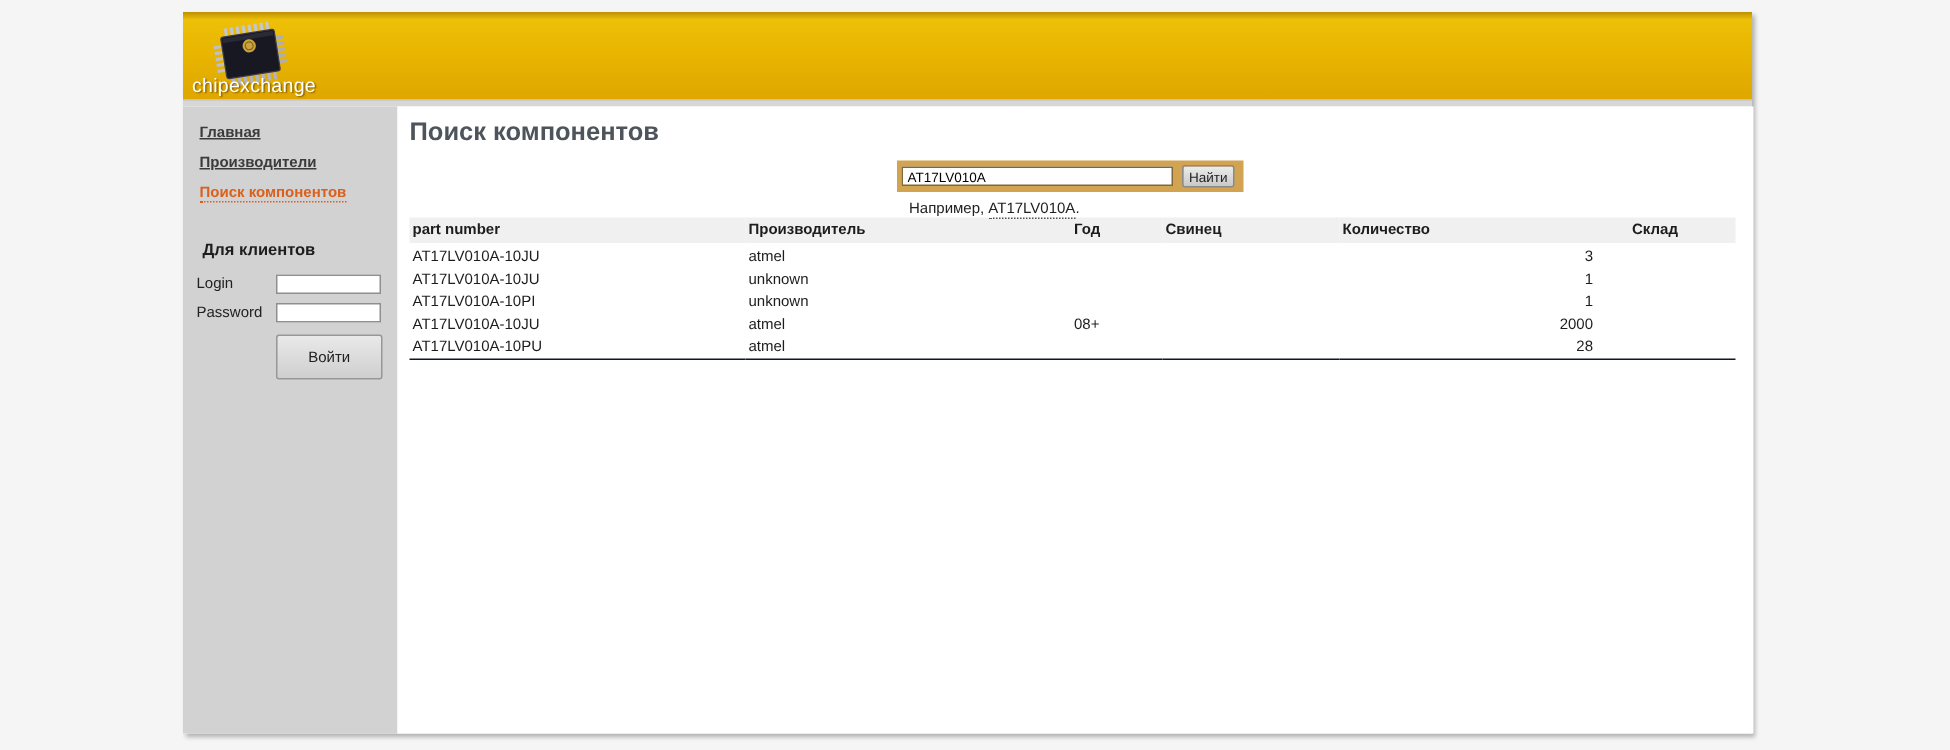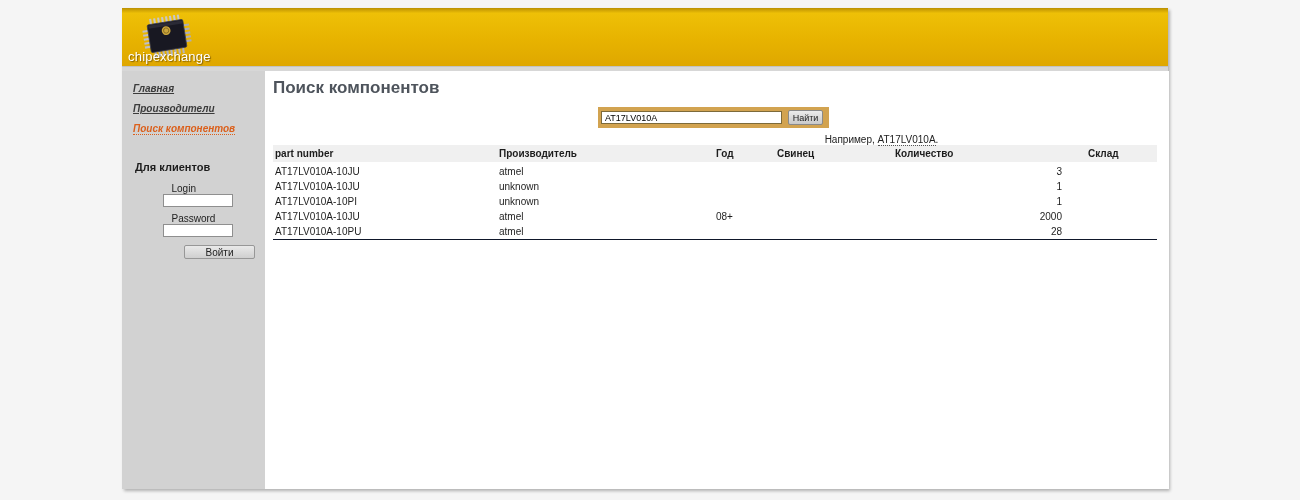--- a/index.html
+++ b/index.html
@@ -12,38 +12,38 @@
   .chip-logo { position:absolute; left:12px; top:4px; width:66px; height:48px; cursor:pointer; }
   .brand { position:absolute; left:6px; bottom:2px; color:#fff; font-size:13px; font-weight:normal;
            text-shadow:1px 1px 1px rgba(60,40,0,.55); letter-spacing:.2px; }
   .strip { height:5px; background:#d7d7d7; border-top:1px solid #c2c2c2; }
   
   .cols { display:flex; min-height:418px; }
   .sidebar { width:143px; background:#d2d2d2; padding:12px 0 0 7px; flex:none; }
   .content { flex:1; background:#fff; padding:5px 12px 0 8px; }
   
   .nav a { display:block; font-size:10px; font-weight:bold; color:#3b3b3b; text-decoration:underline;
-           margin:0 0 9px 4px; cursor:pointer;font-style:italic; }
+           margin:0 0 9px 4px; cursor:pointer; }
   .nav a.active { color:#db601c; text-decoration:none; border-bottom:1px dotted #db601c; width:max-content; }
   .clients-h { font-size:11px; font-weight:bold; color:#1d1d1d; margin:26px 0 10px 6px; }
-  .frm-row { display:flex; align-items:center; margin:0 0 6px 2px;flex-direction:column; }
+  .frm-row { display:flex; align-items:center; margin:0 0 6px 2px; }
   .frm-row label { width:53px; font-size:10px; color:#222; }
   .frm-row input { width:70px; height:13px; border:1px solid #8f8f8f; background:#fff; font-size:9px; padding:0 2px; }
-  .login-btn { display:block; margin:8px 0 0 55px; width:71px; height:14px; font-size:10px; color:#222;
+  .login-btn { display:block; margin:8px 0 0 55px; width:71px; height:30px; font-size:10px; color:#222;
                background:linear-gradient(180deg,#e9e9e9,#cfcfcf); border:1px solid #979797; border-radius:2px;
                line-height:11px; cursor:pointer; }
   
   h1 { font-size:17px; font-weight:bold; color:#4e545c; margin:2px 0 9px 0; }
   .search-band { width:231px; height:21px; background:#d2a350; margin-left:325px;
                  display:flex; align-items:center; padding:0 3px; }
   .search-band input { width:181px; height:13px; border:1px solid #7d6a3a; font-size:9px; padding:0 3px; background:#fff; }
   .find-btn { margin-left:6px; width:35px; height:15px; font-size:9px; color:#222;
               background:linear-gradient(180deg,#ececec,#c9c9c9); border:1px solid #8a8a8a; border-radius:2px;
               line-height:12px; cursor:pointer; }
-  .hint { margin:6px 0 0 333px; font-size:10px; color:#222;text-align:center; }
+  .hint { margin:6px 0 0 333px; font-size:10px; color:#222; }
   .hint a { color:#222; text-decoration:none; border-bottom:1px dotted #555; cursor:pointer; }
   
   table { width:884px; border-collapse:collapse; font-size:10px; color:#1d1d1d; table-layout:fixed; }
   th { text-align:left; font-weight:bold; background:#f0f0f0; padding:3px 2px; border-bottom:2px solid #fff; }
   td { padding:2px; height:12px; }
   col.c-part {width:224px;} col.c-man {width:217px;} col.c-year {width:61px;}
   col.c-lead {width:118px;} col.c-qty {width:193px;} col.c-stock {width:71px;}
   td.qty { text-align:right; padding-right:24px; }
   tr.last td { border-bottom:1px solid #0f172a; }
 </style>

